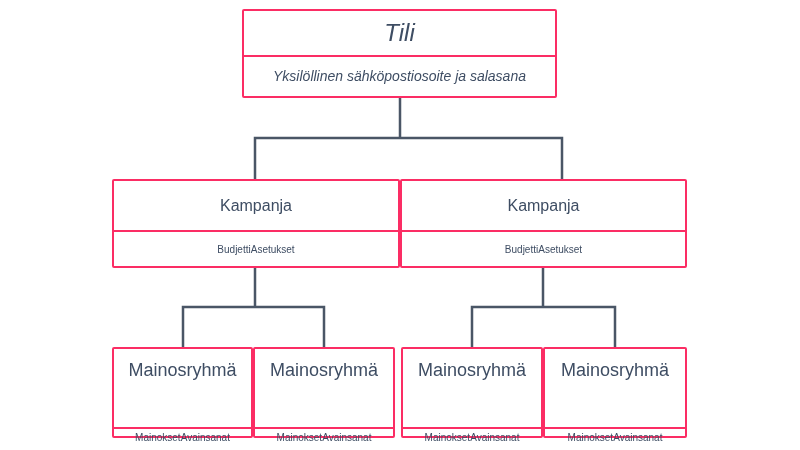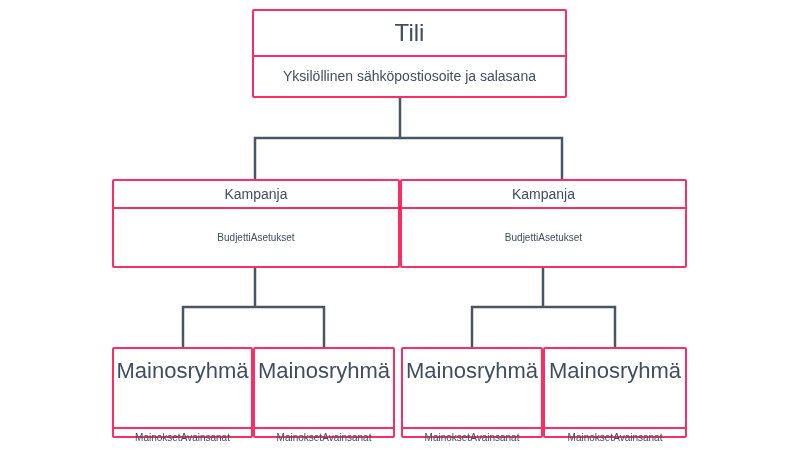--- a/index.html
+++ b/index.html
@@ -52,38 +52,38 @@
     flex: 1 1 auto;
     display: flex;
     flex-direction: row;
     align-items: center;
     justify-content: center;
   }
   
   .node-account .node-header { height: 43.5px; font-size: 24px; }
   .node-account .node-body   { font-size: 14px; line-height: 19px; }
   
-  .node-campaign .node-header { height: 26px; font-size: 14px; }
+  .node-campaign .node-header { height: 49px; font-size: 16px; }
   .node-campaign .node-body   { font-size: 10px; line-height: 19px; }
   
-  .node-adgroup .node-header { height: 43.5px; font-size: 22px; }
+  .node-adgroup .node-header { height: 43.5px; font-size: 18px; }
   .node-adgroup .node-body   { font-size: 10px; line-height: 18px; margin-top: 34px; }
 </style>
 </head>
 <body>
 
 <div class="canvas">
 
   <svg class="connectors" viewBox="0 0 800 450" aria-hidden="true">
     <path d="M400 98 V138 M255 179 V138 H562 V179"></path>
     <path d="M255 268 V307 M183 347 V307 H324 V347"></path>
     <path d="M543 268 V307 M472 347 V307 H615 V347"></path>
   </svg>
 
-  <div class="node node-account" style="left:252px; top:9px; width:315px; height:89px;">
+  <div class="node node-account" style="left:242px; top:9px; width:315px; height:89px;font-style:italic;">
     <div class="node-header">
       <span>Tili</span>
     </div>
     <div class="node-body">
       <div>Yksilöllinen sähköpostiosoite ja salasana</div>
     </div>
   </div>
 
   <div class="node node-campaign" style="left:112px; top:179px; width:288px; height:89px;">
     <div class="node-header">

